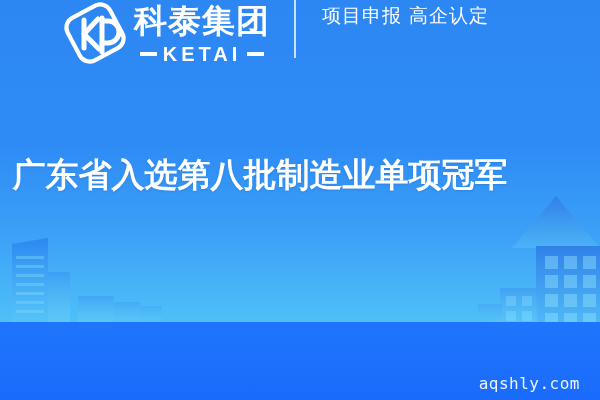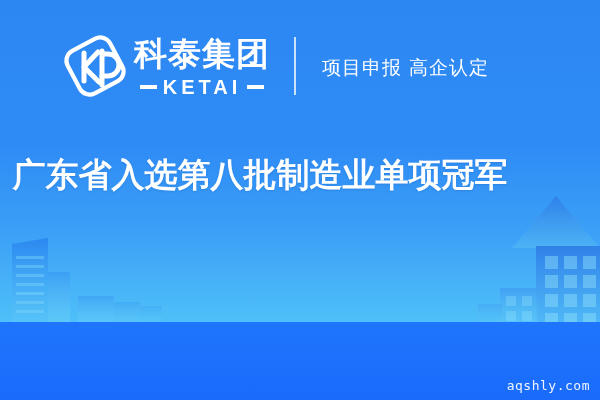--- a/index.html
+++ b/index.html
@@ -63,21 +63,21 @@
     opacity: 0.9;
   }
 
   
   .header {
     position: absolute;
     left: 0; top: 0;
     width: 600px;
     height: 132px;
     display: flex;
-    align-items: center;
+    align-items: flex-start;
     z-index: 6;
   }
   .logo-block {
     display: flex;
     align-items: center;
     margin-left: 62px;
   }
   .logo-mark {
     width: 66px;
     height: 66px;
@@ -164,24 +164,24 @@
     line-height: 49px;
     letter-spacing: 0px;
     white-space: nowrap;
     font-family: "DejaVu Sans", "Liberation Sans", sans-serif;
     text-shadow: 0 1px 2px rgba(10,60,140,0.18);
   }
 
   
   .watermark {
     position: absolute;
-    right: 10px;
+    right: 20px;
     bottom: 7px;
     color: rgba(255,255,255,0.92);
-    font-size: 13px;
+    font-size: 16px;
     letter-spacing: 0.5px;
     font-family: "DejaVu Sans Mono", "Liberation Mono", monospace;
     z-index: 7;
     margin-left: 24px;
   }
 </style>
 </head>
 <body>
 
 <div id="banner">

